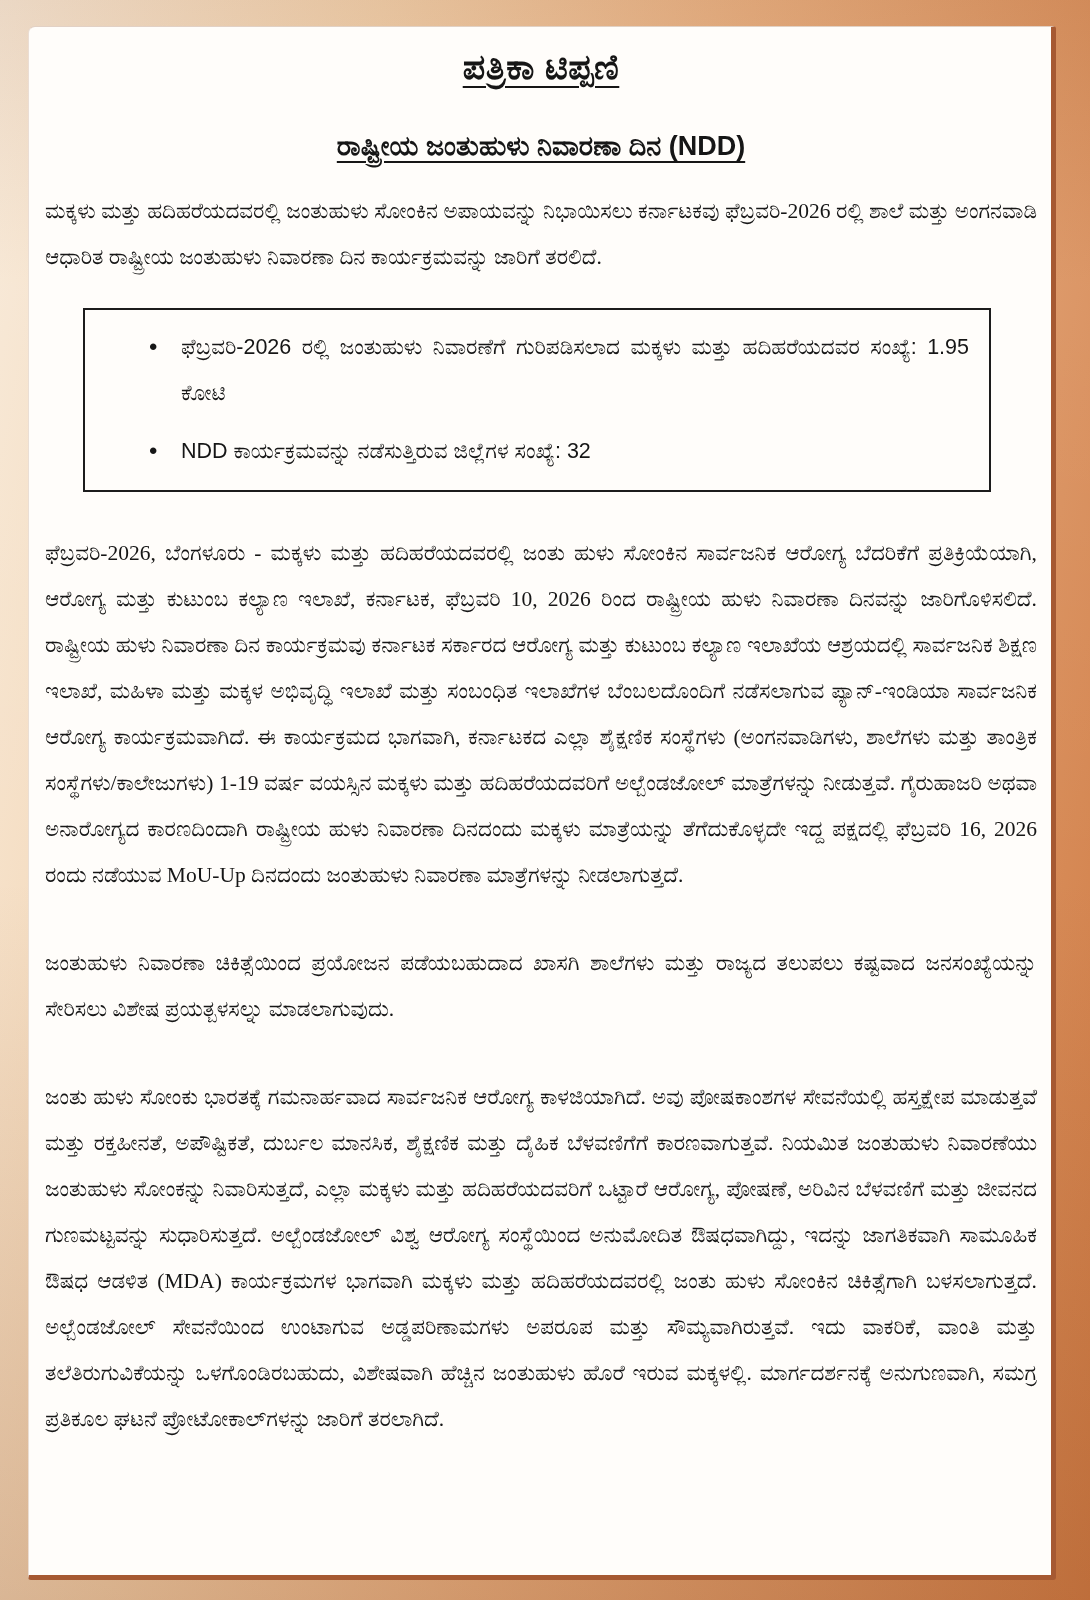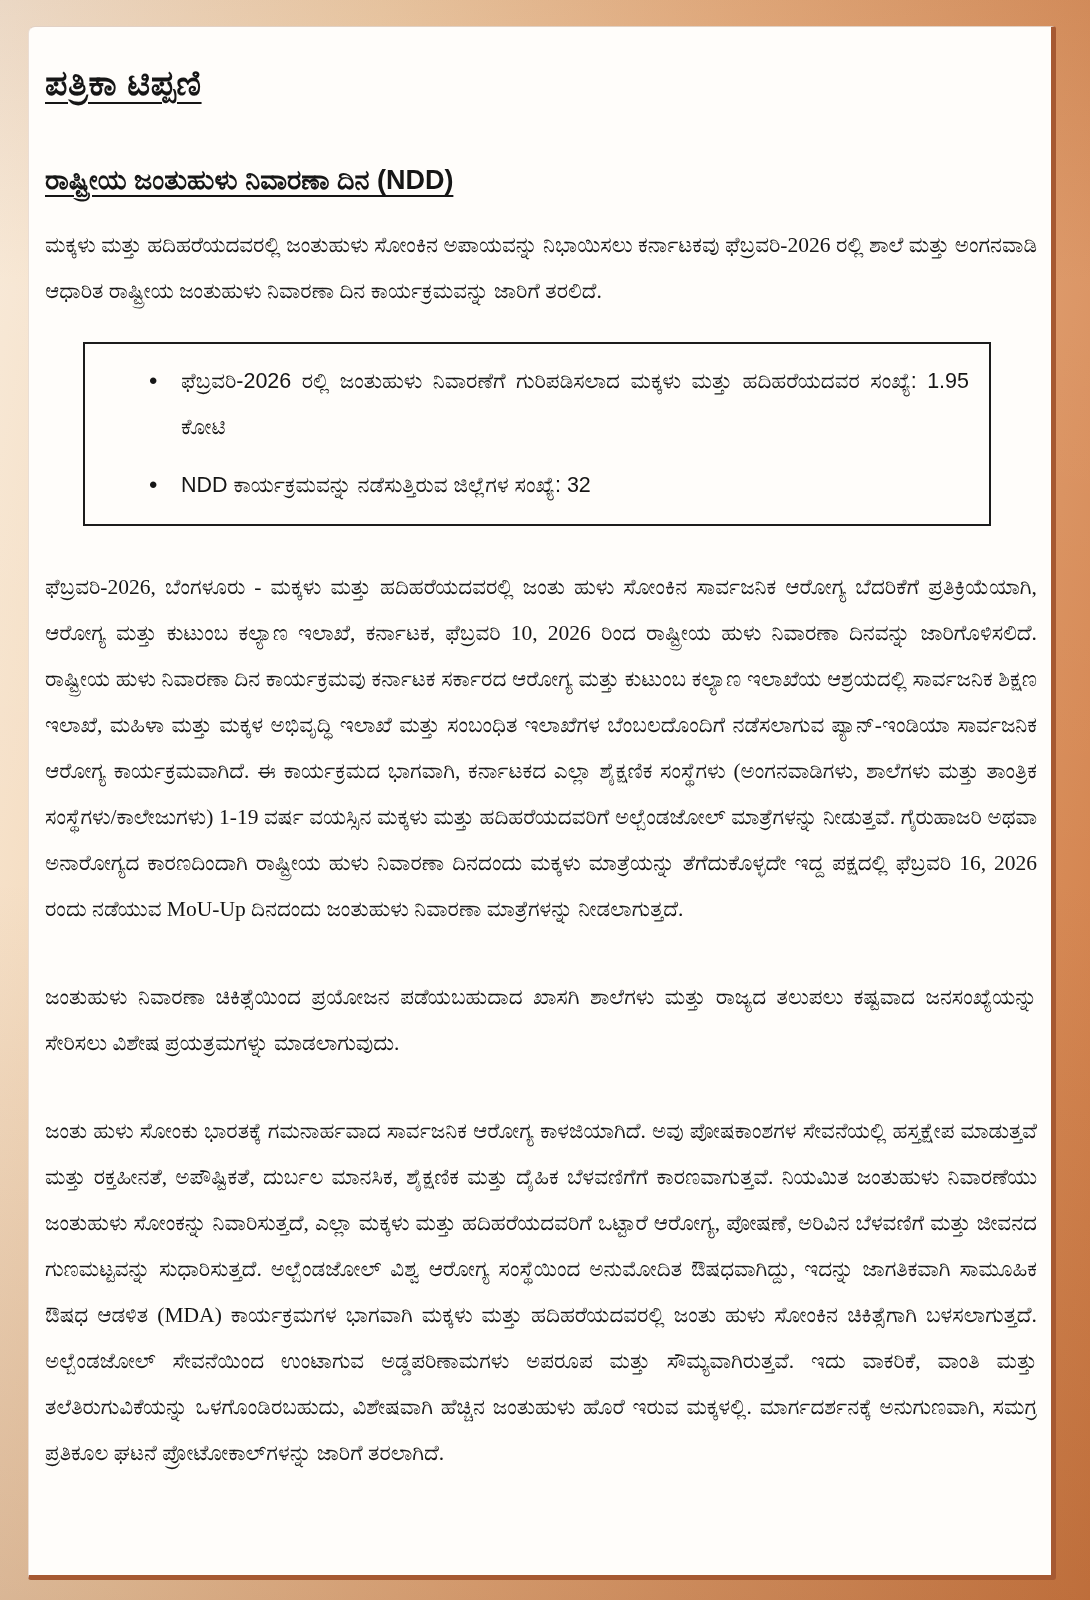--- a/index.html
+++ b/index.html
@@ -20,28 +20,28 @@
     background:var(--page-bg);
     border-right:5px solid var(--page-edge);
     border-bottom:5px solid var(--page-edge);
     border-top:1px solid rgba(140,80,40,0.25);
     border-left:1px solid rgba(140,80,40,0.18);
     border-radius:7px 3px 3px 3px;
     padding:16px 14px 10px 16px;
     overflow:hidden;
   }
   .title{
-    font-size:35px; font-weight:bold; letter-spacing:0.5px;
+    text-align:center; font-size:35px; font-weight:bold; letter-spacing:0.5px;
     text-decoration:underline; text-decoration-thickness:2px; text-underline-offset:7px;
-    margin-top:20px;
+    margin-top:4px;
   }
   .subtitle{
-    text-align:left; font-size:27px; font-weight:bold;
+    text-align:center; font-size:27px; font-weight:bold;
     text-decoration:underline; text-decoration-thickness:2px; text-underline-offset:6px;
-    margin-top:61px;
+    margin-top:43px;
   }
   .para{
     font-size:21.5px; line-height:46px; text-align:justify;font-family:Liberation Serif, serif;
   }
   .intro{margin-top:26px;}
   .snapshot-box{
     border:2px solid var(--box-border);
     margin:28px 46px 0 38px;
     padding:10px 20px 16px 20px;
     font-size:21.5px; line-height:46px;
@@ -75,17 +75,17 @@
       </li>
       <li>
         <span class="bullet-dot">•</span>
         <span>NDD ಕಾರ್ಯಕ್ರಮವನ್ನು ನಡೆಸುತ್ತಿರುವ ಜಿಲ್ಲೆಗಳ ಸಂಖ್ಯೆ: 32</span>
       </li>
     </ul>
   </div>
 
   <p class="para p-main">ಫೆಬ್ರವರಿ-2026, ಬೆಂಗಳೂರು - ಮಕ್ಕಳು ಮತ್ತು ಹದಿಹರೆಯದವರಲ್ಲಿ ಜಂತು ಹುಳು ಸೋಂಕಿನ ಸಾರ್ವಜನಿಕ ಆರೋಗ್ಯ ಬೆದರಿಕೆಗೆ ಪ್ರತಿಕ್ರಿಯೆಯಾಗಿ, ಆರೋಗ್ಯ ಮತ್ತು ಕುಟುಂಬ ಕಲ್ಯಾಣ ಇಲಾಖೆ, ಕರ್ನಾಟಕ, ಫೆಬ್ರವರಿ 10, 2026 ರಿಂದ ರಾಷ್ಟ್ರೀಯ ಹುಳು ನಿವಾರಣಾ ದಿನವನ್ನು ಜಾರಿಗೊಳಿಸಲಿದೆ. ರಾಷ್ಟ್ರೀಯ ಹುಳು ನಿವಾರಣಾ ದಿನ ಕಾರ್ಯಕ್ರಮವು ಕರ್ನಾಟಕ ಸರ್ಕಾರದ ಆರೋಗ್ಯ ಮತ್ತು ಕುಟುಂಬ ಕಲ್ಯಾಣ ಇಲಾಖೆಯ ಆಶ್ರಯದಲ್ಲಿ ಸಾರ್ವಜನಿಕ ಶಿಕ್ಷಣ ಇಲಾಖೆ, ಮಹಿಳಾ ಮತ್ತು ಮಕ್ಕಳ ಅಭಿವೃದ್ಧಿ ಇಲಾಖೆ ಮತ್ತು ಸಂಬಂಧಿತ ಇಲಾಖೆಗಳ ಬೆಂಬಲದೊಂದಿಗೆ ನಡೆಸಲಾಗುವ ಪ್ಯಾನ್-ಇಂಡಿಯಾ ಸಾರ್ವಜನಿಕ ಆರೋಗ್ಯ ಕಾರ್ಯಕ್ರಮವಾಗಿದೆ. ಈ ಕಾರ್ಯಕ್ರಮದ ಭಾಗವಾಗಿ, ಕರ್ನಾಟಕದ ಎಲ್ಲಾ ಶೈಕ್ಷಣಿಕ ಸಂಸ್ಥೆಗಳು (ಅಂಗನವಾಡಿಗಳು, ಶಾಲೆಗಳು ಮತ್ತು ತಾಂತ್ರಿಕ ಸಂಸ್ಥೆಗಳು/ಕಾಲೇಜುಗಳು) 1-19 ವರ್ಷ ವಯಸ್ಸಿನ ಮಕ್ಕಳು ಮತ್ತು ಹದಿಹರೆಯದವರಿಗೆ ಅಲ್ಬೆಂಡಜೋಲ್ ಮಾತ್ರೆಗಳನ್ನು ನೀಡುತ್ತವೆ. ಗೈರುಹಾಜರಿ ಅಥವಾ ಅನಾರೋಗ್ಯದ ಕಾರಣದಿಂದಾಗಿ ರಾಷ್ಟ್ರೀಯ ಹುಳು ನಿವಾರಣಾ ದಿನದಂದು ಮಕ್ಕಳು ಮಾತ್ರೆಯನ್ನು ತೆಗೆದುಕೊಳ್ಳದೇ ಇದ್ದ ಪಕ್ಷದಲ್ಲಿ  ಫೆಬ್ರವರಿ 16, 2026 ರಂದು ನಡೆಯುವ MoU-Up ದಿನದಂದು ಜಂತುಹುಳು ನಿವಾರಣಾ ಮಾತ್ರೆಗಳನ್ನು ನೀಡಲಾಗುತ್ತದೆ.</p>
 
-  <p class="para p-gap">ಜಂತುಹುಳು ನಿವಾರಣಾ ಚಿಕಿತ್ಸೆಯಿಂದ ಪ್ರಯೋಜನ ಪಡೆಯಬಹುದಾದ ಖಾಸಗಿ ಶಾಲೆಗಳು ಮತ್ತು ರಾಜ್ಯದ ತಲುಪಲು ಕಷ್ಟವಾದ ಜನಸಂಖ್ಯೆಯನ್ನು ಸೇರಿಸಲು ವಿಶೇಷ ಪ್ರಯತ್ರಮಗಳ್ನು ಮಾಡಲಾಗುವುದು.</p>
+  <p class="para p-gap">ಜಂತುಹುಳು ನಿವಾರಣಾ ಚಿಕಿತ್ಸೆಯಿಂದ ಪ್ರಯೋಜನ ಪಡೆಯಬಹುದಾದ ಖಾಸಗಿ ಶಾಲೆಗಳು ಮತ್ತು ರಾಜ್ಯದ ತಲುಪಲು ಕಷ್ಟವಾದ ಜನಸಂಖ್ಯೆಯನ್ನು ಸೇರಿಸಲು ವಿಶೇಷ ಪ್ರಯತ್ಬಳಸಲ್ನು ಮಾಡಲಾಗುವುದು.</p>
 
   <p class="para p-gap">ಜಂತು ಹುಳು ಸೋಂಕು ಭಾರತಕ್ಕೆ ಗಮನಾರ್ಹವಾದ ಸಾರ್ವಜನಿಕ ಆರೋಗ್ಯ ಕಾಳಜಿಯಾಗಿದೆ. ಅವು ಪೋಷಕಾಂಶಗಳ ಸೇವನೆಯಲ್ಲಿ ಹಸ್ತಕ್ಷೇಪ ಮಾಡುತ್ತವೆ ಮತ್ತು ರಕ್ತಹೀನತೆ, ಅಪೌಷ್ಟಿಕತೆ, ದುರ್ಬಲ ಮಾನಸಿಕ, ಶೈಕ್ಷಣಿಕ ಮತ್ತು ದೈಹಿಕ ಬೆಳವಣಿಗೆಗೆ ಕಾರಣವಾಗುತ್ತವೆ. ನಿಯಮಿತ ಜಂತುಹುಳು ನಿವಾರಣೆಯು ಜಂತುಹುಳು ಸೋಂಕನ್ನು ನಿವಾರಿಸುತ್ತದೆ, ಎಲ್ಲಾ ಮಕ್ಕಳು ಮತ್ತು ಹದಿಹರೆಯದವರಿಗೆ ಒಟ್ಟಾರೆ ಆರೋಗ್ಯ, ಪೋಷಣೆ, ಅರಿವಿನ ಬೆಳವಣಿಗೆ ಮತ್ತು ಜೀವನದ ಗುಣಮಟ್ಟವನ್ನು ಸುಧಾರಿಸುತ್ತದೆ. ಅಲ್ಬೆಂಡಜೋಲ್ ವಿಶ್ವ ಆರೋಗ್ಯ ಸಂಸ್ಥೆಯಿಂದ ಅನುಮೋದಿತ ಔಷಧವಾಗಿದ್ದು, ಇದನ್ನು ಜಾಗತಿಕವಾಗಿ ಸಾಮೂಹಿಕ ಔಷಧ ಆಡಳಿತ (MDA) ಕಾರ್ಯಕ್ರಮಗಳ ಭಾಗವಾಗಿ ಮಕ್ಕಳು ಮತ್ತು ಹದಿಹರೆಯದವರಲ್ಲಿ ಜಂತು ಹುಳು ಸೋಂಕಿನ ಚಿಕಿತ್ಸೆಗಾಗಿ ಬಳಸಲಾಗುತ್ತದೆ. ಅಲ್ಬೆಂಡಜೋಲ್ ಸೇವನೆಯಿಂದ ಉಂಟಾಗುವ ಅಡ್ಡಪರಿಣಾಮಗಳು ಅಪರೂಪ ಮತ್ತು ಸೌಮ್ಯವಾಗಿರುತ್ತವೆ. ಇದು ವಾಕರಿಕೆ, ವಾಂತಿ ಮತ್ತು ತಲೆತಿರುಗುವಿಕೆಯನ್ನು ಒಳಗೊಂಡಿರಬಹುದು, ವಿಶೇಷವಾಗಿ ಹೆಚ್ಚಿನ ಜಂತುಹುಳು ಹೊರೆ ಇರುವ ಮಕ್ಕಳಲ್ಲಿ. ಮಾರ್ಗದರ್ಶನಕ್ಕೆ ಅನುಗುಣವಾಗಿ, ಸಮಗ್ರ ಪ್ರತಿಕೂಲ ಘಟನೆ ಪ್ರೋಟೋಕಾಲ್‌ಗಳನ್ನು ಜಾರಿಗೆ ತರಲಾಗಿದೆ.</p>
 
 </div>
 
 </body></html>

